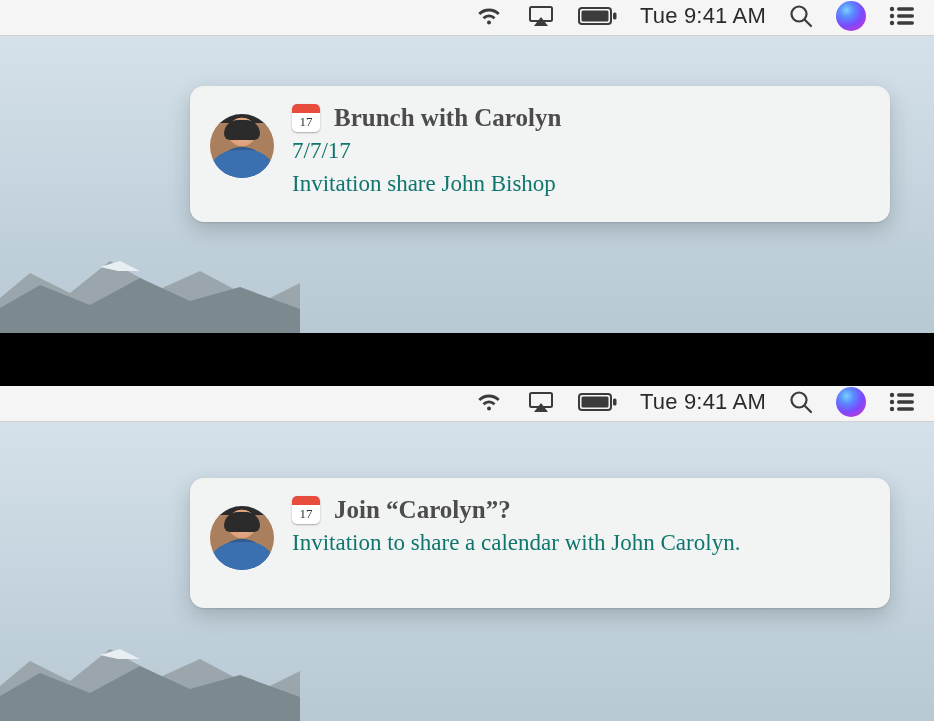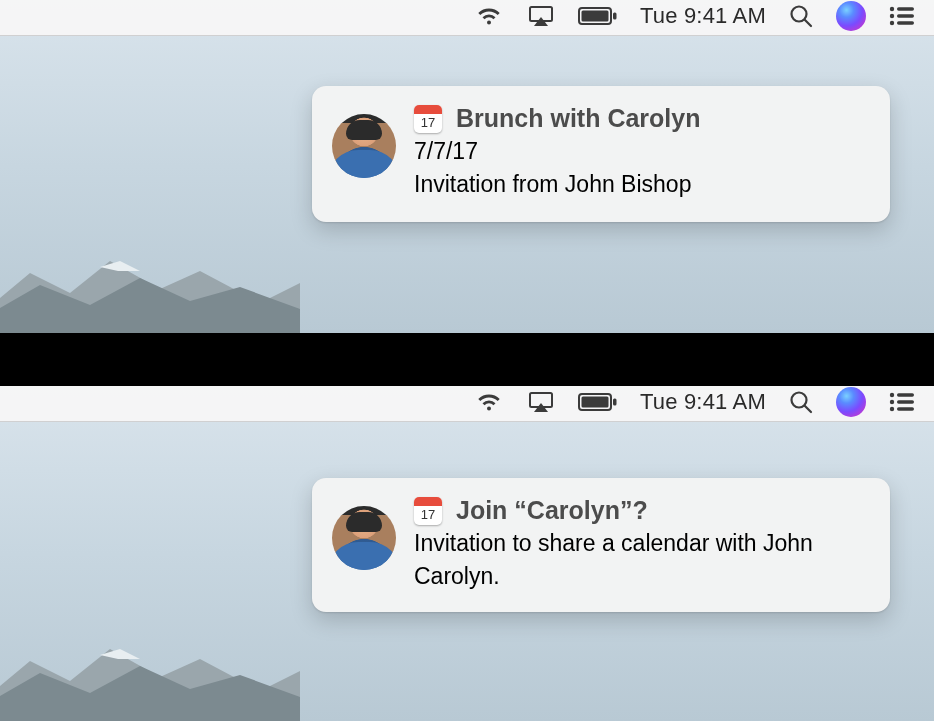--- a/index.html
+++ b/index.html
@@ -61,28 +61,29 @@
     }
     .menubar svg { display: block; }
     .siri-dot {
       width: 30px; height: 30px;
       border-radius: 50%;
       background: radial-gradient(circle at 35% 30%, #7ad1ff 0%, #5a8cff 25%, #7a4bff 55%, #b53bd8 80%, #3a2a88 100%);
     }
     .notification {
       position: absolute;
       right: 44px;
-      width: 578px;
+      width: 700px;
       background: #f2f3f3;
       border-radius: 14px;
       box-shadow: 0 8px 22px rgba(0,0,0,0.18), 0 1px 2px rgba(0,0,0,0.12);
       display: flex;
       align-items: flex-start;
       padding: 16px 20px 18px 20px;
       gap: 18px;
+      font-family: Liberation Serif, serif;
     }
     .notification.n1 { top: 86px; min-height: 136px; }
     .notification.n2 { top: 92px; min-height: 130px; }
     .avatar {
       width: 64px; height: 64px;
       border-radius: 50%;
       flex: 0 0 64px;
       margin-top: 12px;
       background: radial-gradient(circle at 50% 28%, #e8b48a 0%, #dca07a 25%, transparent 26%),
                   linear-gradient(180deg, #2b2b2b 0%, #2b2b2b 14%, transparent 14%),
@@ -138,21 +139,21 @@
       color: #333;
       line-height: 18px;
     }
     .n-title {
       font-size: 25px;
       font-weight: 600;
       color: #4c4c4c;
     }
     .n-line {
       font-size: 23px;
-      color: #000000;
+      color: #0f766e;
       line-height: 1.45;
     }
   </style>
 </head>
 <body>
 
 <div class="panel panel-1">
   <div class="desktop-bg"></div>
   <div class="mountain">
     <svg width="300" height="90" viewBox="0 0 300 90">
@@ -204,21 +205,21 @@
   </div>
 
   <div class="notification n1">
     <div class="avatar"></div>
     <div class="n-body">
       <div class="n-title-row">
         <span class="cal-icon" data-day="17"></span>
         <span class="n-title">Brunch with Carolyn</span>
       </div>
       <div class="n-line">7/7/17</div>
-      <div class="n-line">Invitation from John Bishop</div>
+      <div class="n-line">Invitation share John Bishop</div>
     </div>
   </div>
 </div>
 
 <div class="divider-black"></div>
 
 <div class="panel panel-2">
   <div class="desktop-bg"></div>
   <div class="mountain">
     <svg width="300" height="90" viewBox="0 0 300 90">

